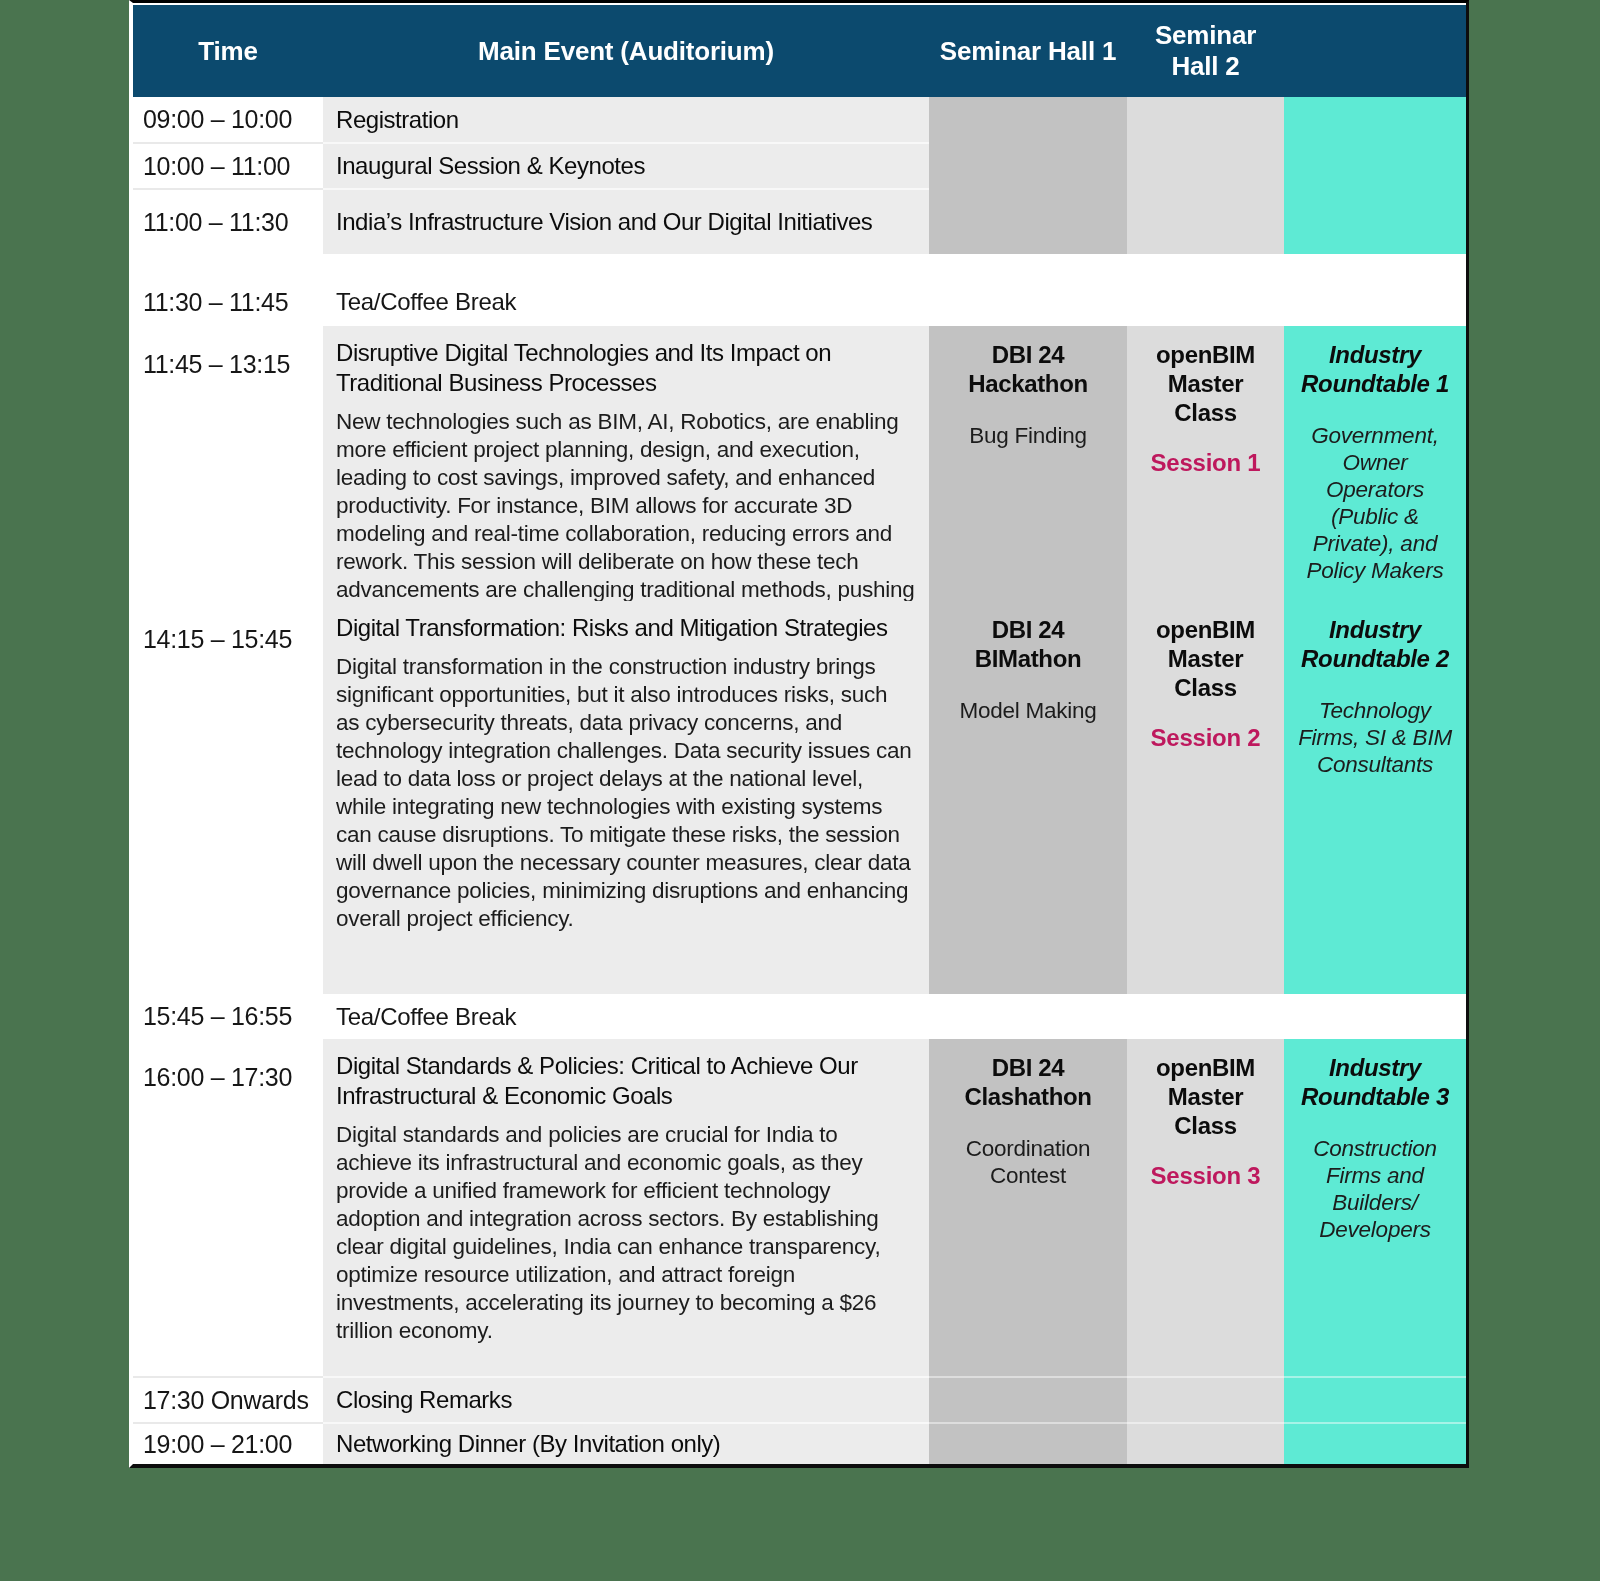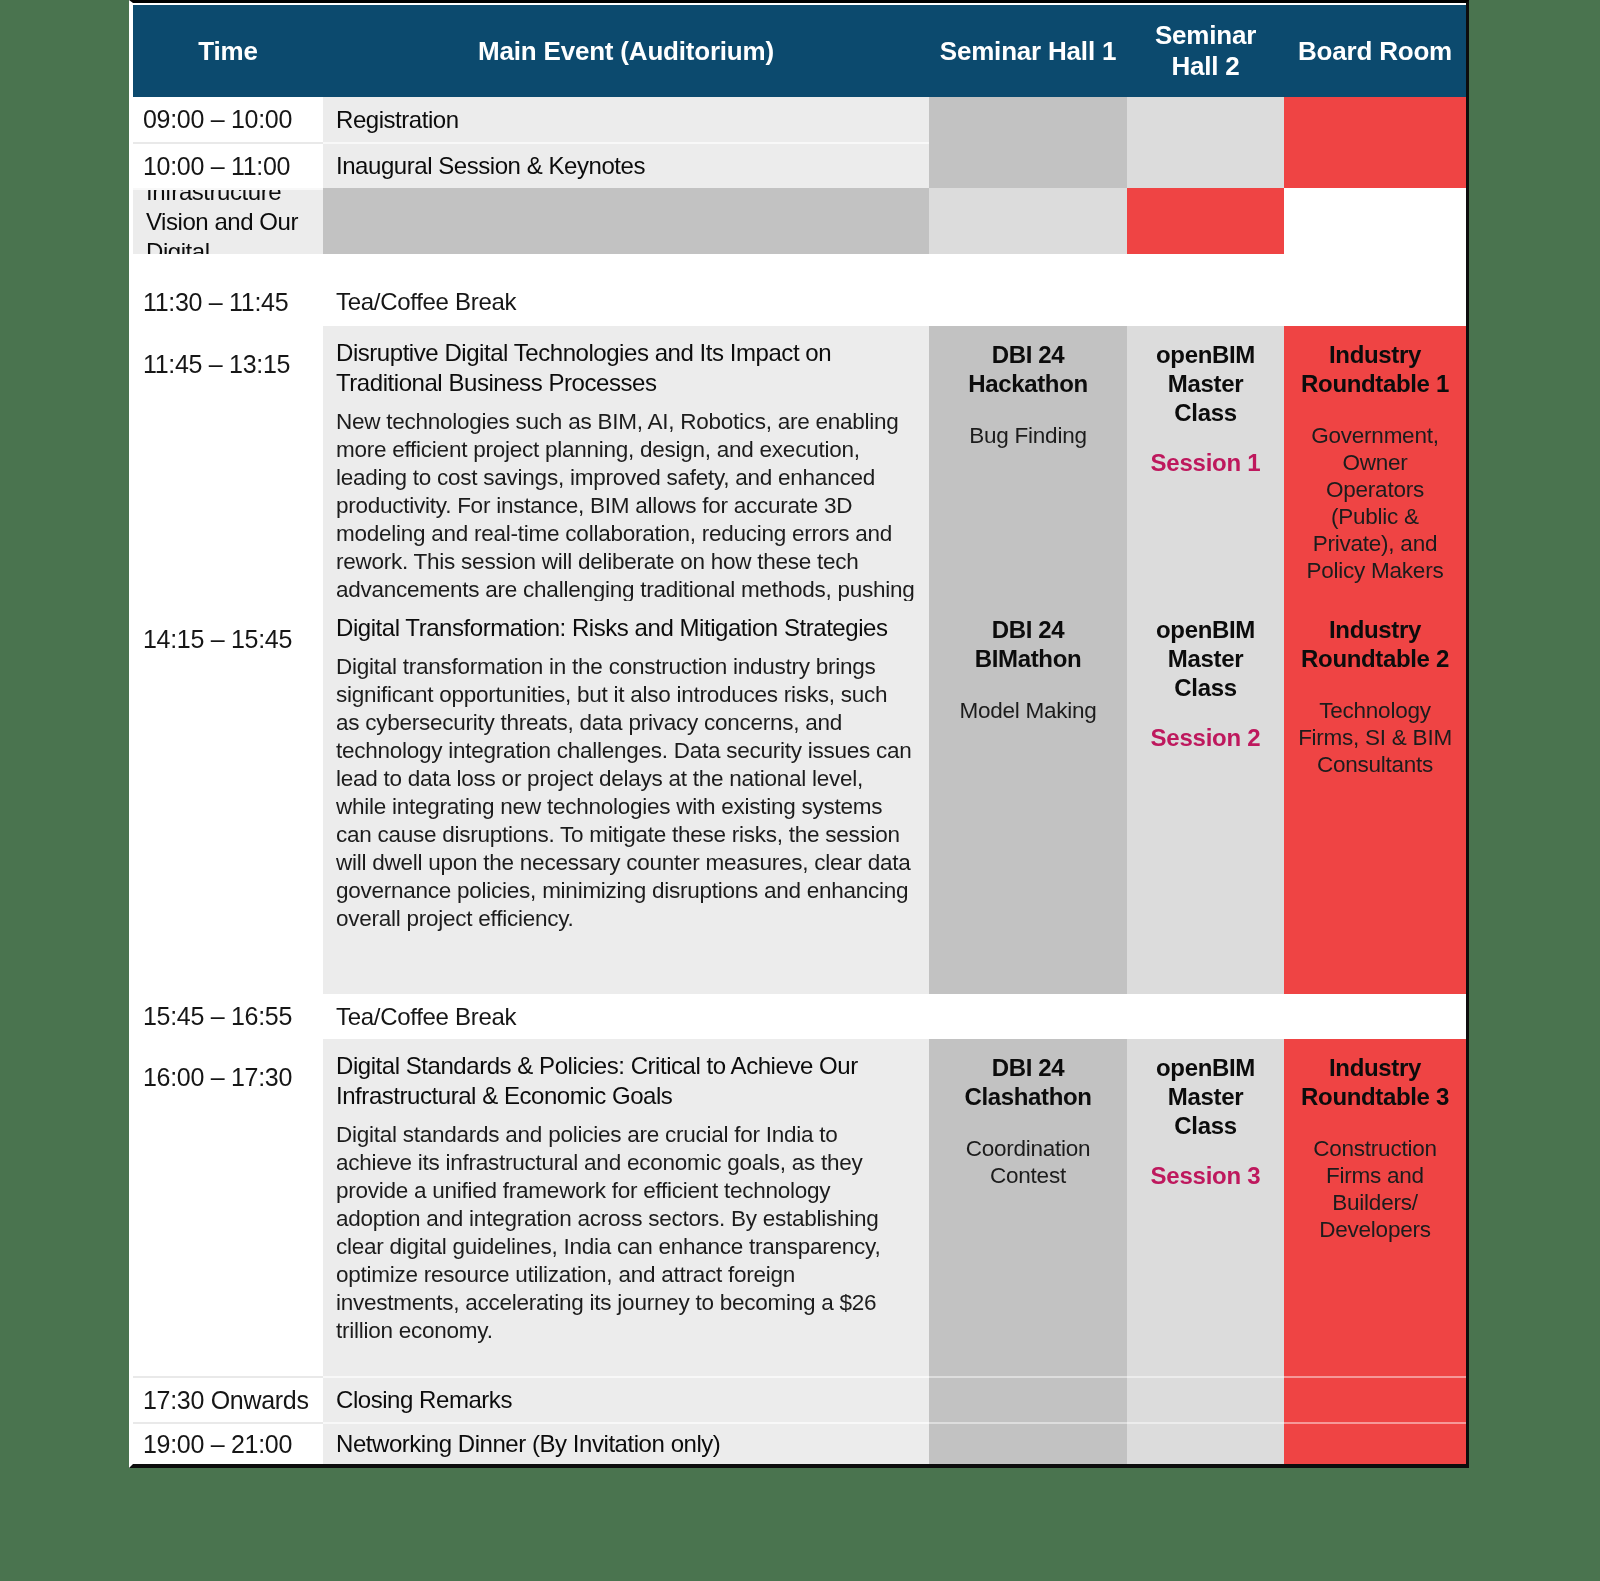--- a/index.html
+++ b/index.html
@@ -23,21 +23,21 @@
   .row {
     display:grid;
     grid-template-columns:190px 606px 198px 157px 182px;
   }
   .cell { overflow:hidden; }
   
   .ct { background:#ffffff; }
   .cm { background:#ececec; }
   .g1 { background:#c2c2c2; }
   .g2 { background:#dcdcdc; }
-  .g3 { background:#ef4444; }
+  .g3 { background:#5eead4;font-style:italic; }
   .cw { background:#ffffff; }
 
   
   .thead { height:92px; background:#0c4a6e; }
   .hd {
     display:flex; align-items:center; justify-content:center;
     text-align:center;
     color:#fff; font-weight:bold; font-size:26px; line-height:31px;
     letter-spacing:-0.2px;
     padding:0 10px;
@@ -90,21 +90,20 @@
 <body>
 
 <div class="tbl-wrap">
 <div class="tbl">
 
   <div class="row thead">
     <div class="cell hd">Time</div>
     <div class="cell hd">Main Event (Auditorium)</div>
     <div class="cell hd">Seminar Hall 1</div>
     <div class="cell hd">Seminar Hall 2</div>
-    <div class="cell hd">Board Room</div>
   </div>
 
   <div class="row h-r0">
     <div class="cell ct time-cell">09:00 – 10:00</div>
     <div class="cell cm main-cell">
           <span class="evt-title">Registration</span>
         </div>
     <div class="cell g1"></div>
     <div class="cell g2"></div>
     <div class="cell g3"></div>
@@ -114,20 +113,21 @@
     <div class="cell ct time-cell">10:00 – 11:00</div>
     <div class="cell cm main-cell">
           <span class="evt-title">Inaugural Session &amp; Keynotes</span>
         </div>
     <div class="cell g1"></div>
     <div class="cell g2"></div>
     <div class="cell g3"></div>
   </div>
 
   <div class="row h-r2 dv">
+    <div class="cell ct time-cell">11:00 – 11:30</div>
     <div class="cell cm main-cell">
           <span class="evt-title">India’s Infrastructure Vision and Our Digital Initiatives</span>
         </div>
     <div class="cell g1"></div>
     <div class="cell g2"></div>
     <div class="cell g3"></div>
   </div>
 
   <div class="row h-r3">
     <div class="cell cw time-cell">11:30 – 11:45</div>

